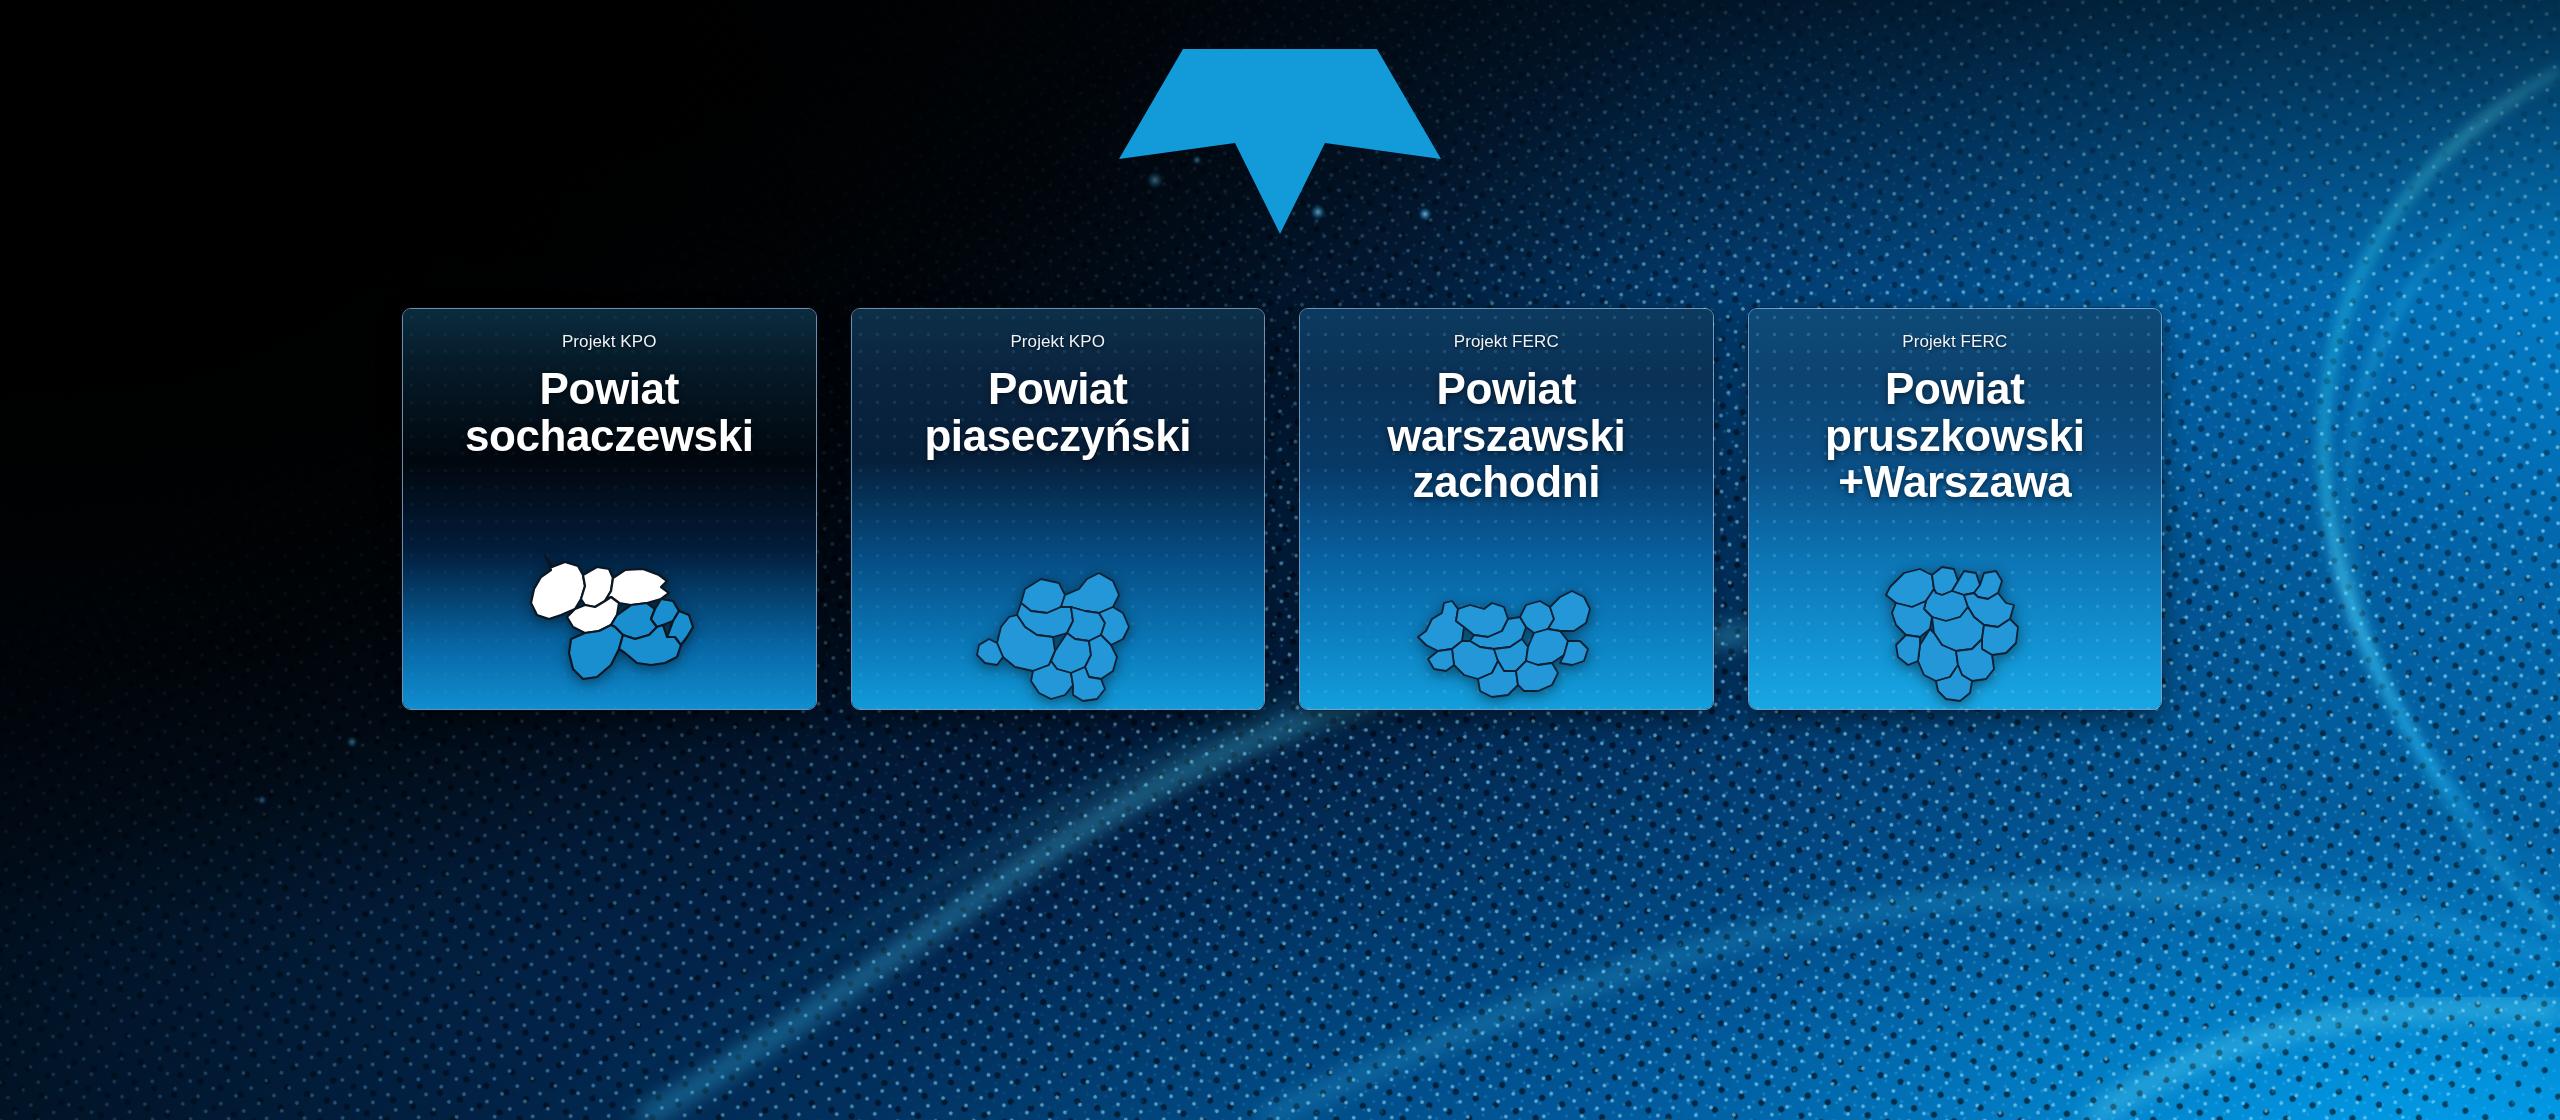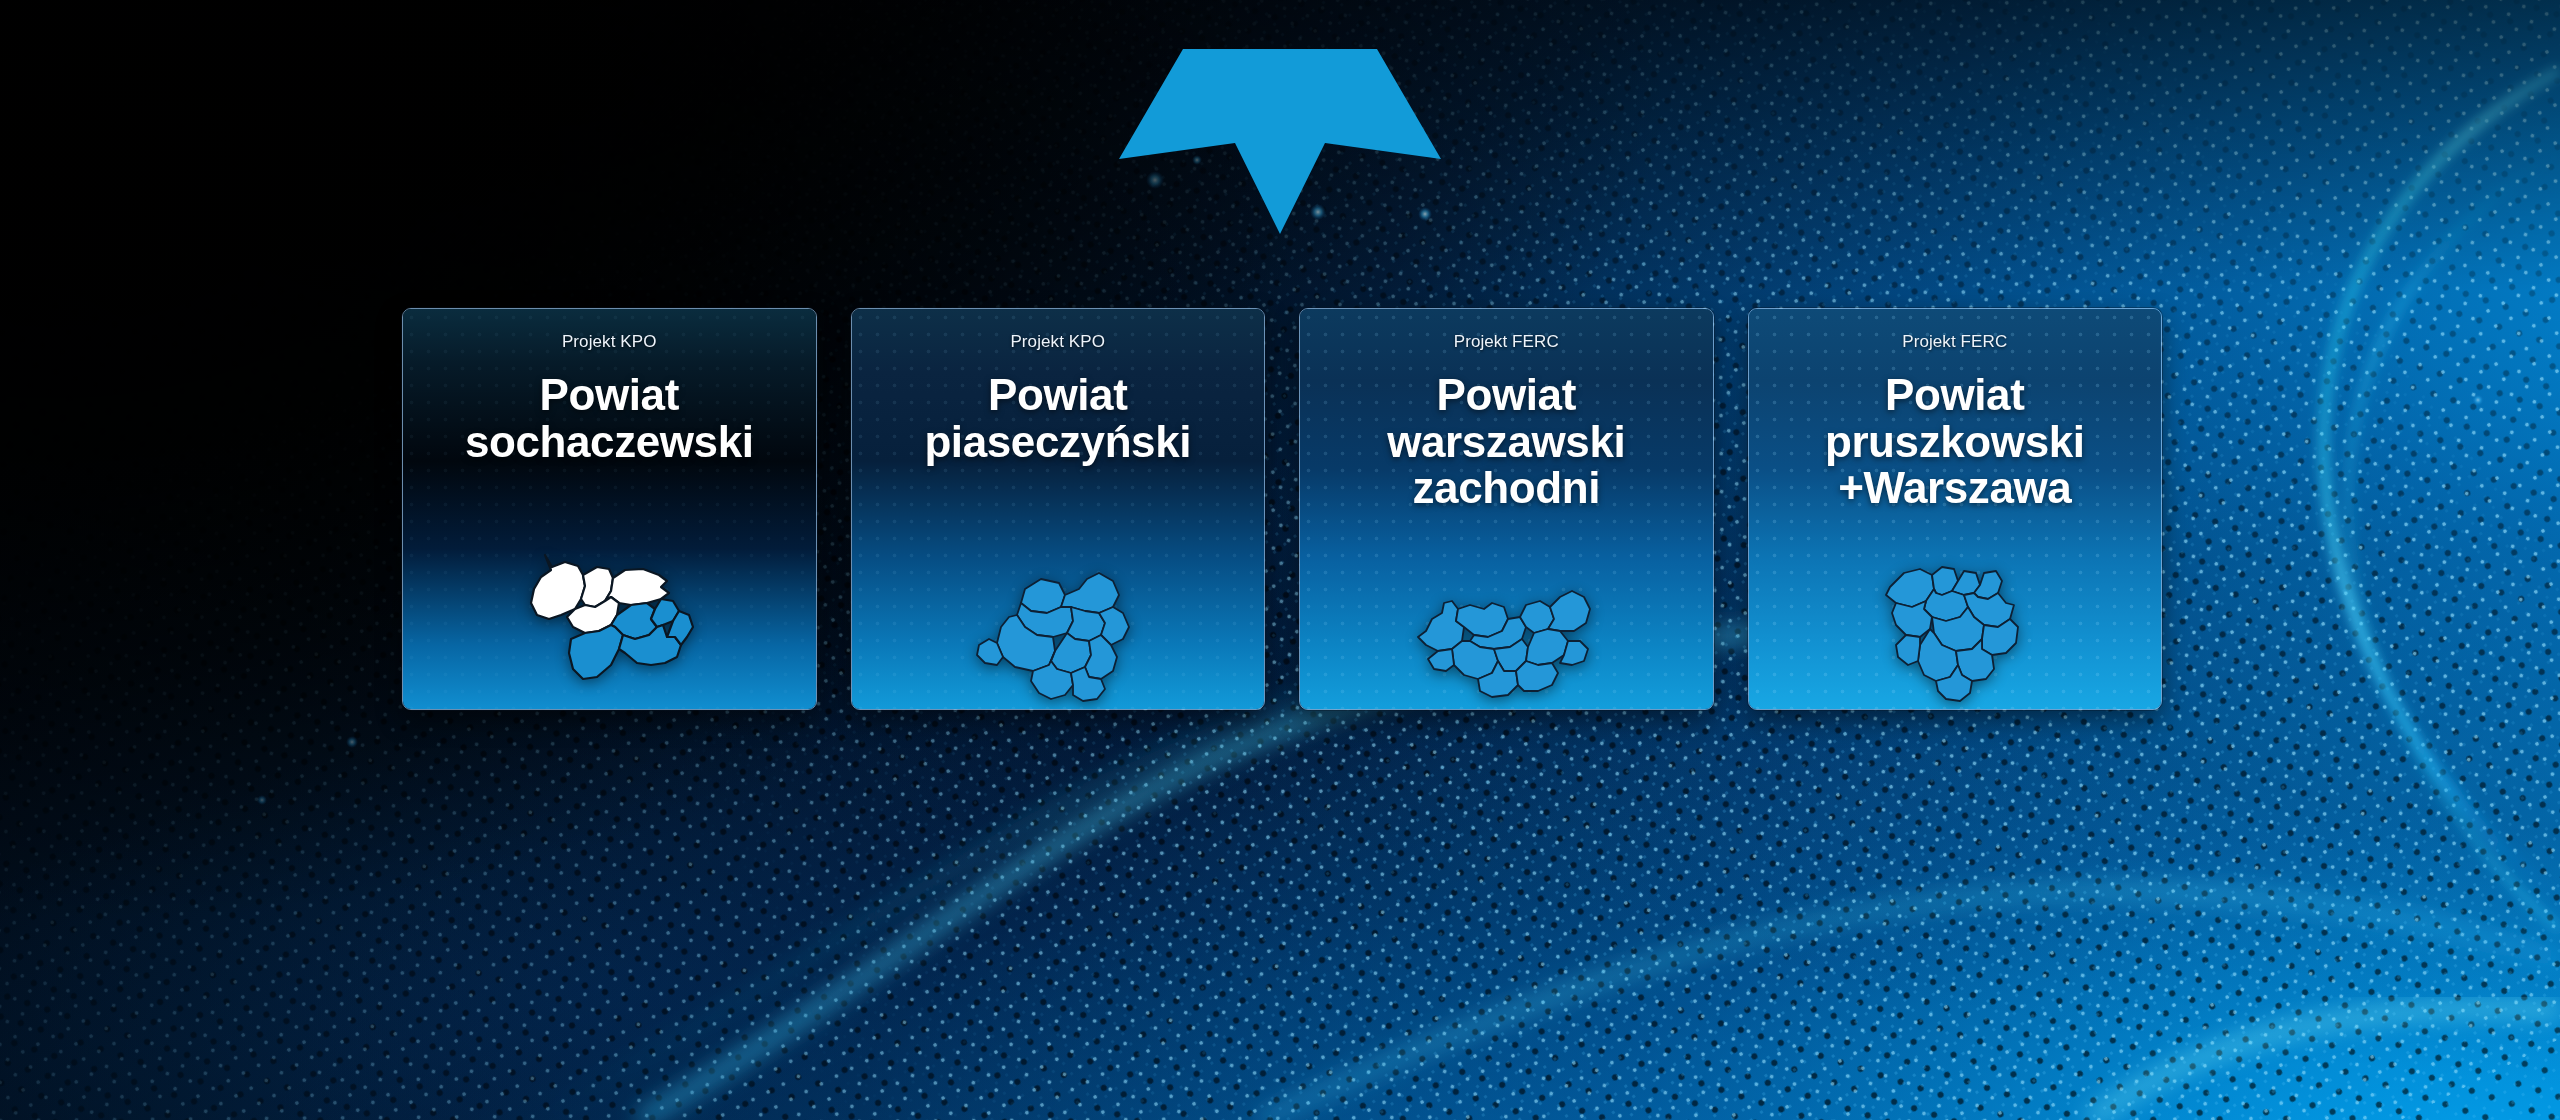--- a/index.html
+++ b/index.html
@@ -89,21 +89,21 @@
   .card-inner{position:relative;z-index:3;width:100%;height:100%;
     display:flex;flex-direction:column;align-items:center;}
 
   .card-label{
     margin-top:24px;
     font-size:17px;font-weight:400;color:#eef4fb;
     letter-spacing:.1px;line-height:1;
     text-shadow:0 1px 3px rgba(0,0,0,.75);
   }
   .card-title{
-    margin-top:22px;
+    margin-top:16px;
     font-size:44px;font-weight:700;color:#ffffff;
     line-height:1.06;text-align:center;letter-spacing:-.4px;
     text-shadow:0 2px 6px rgba(0,0,0,.55);
     padding:0 14px;
     white-space:pre-line;
   }
   .card-map{
     position:absolute;left:0;right:0;bottom:0;
     height:170px;
     display:flex;align-items:flex-end;justify-content:center;

